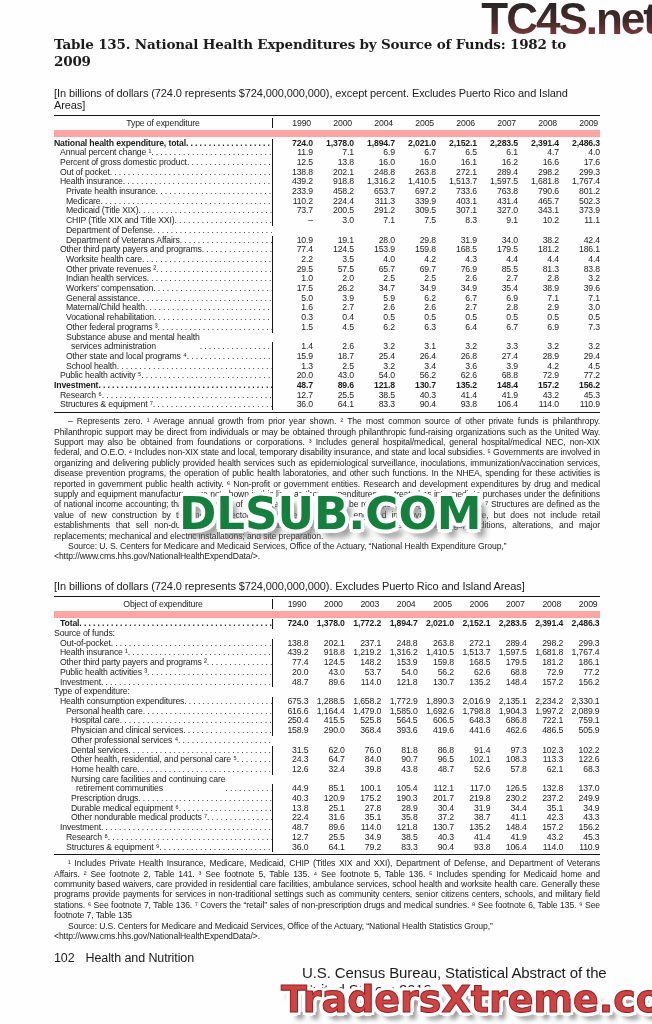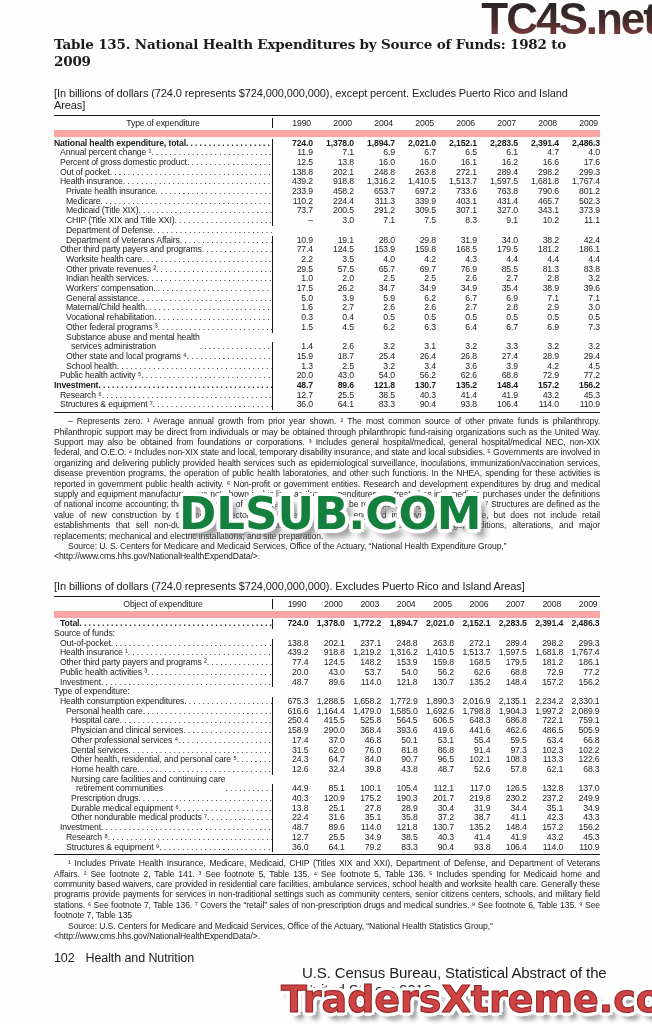--- a/index.html
+++ b/index.html
@@ -702,31 +702,20 @@
               <span class="t-val">462.6</span>
               <span class="t-val">486.5</span>
               <span class="t-val">505.9</span>
             </div>
           </div>
           <div class="t-row">
             <div class="t-left">
               <div class="t-label ind3">Other professional services ⁴</div>
               <span class="t-leader"> . . . . . . . . . . . . . . . . . . . . . . . . . . . . . . . . . . . . . . . . . . . . . . . . . . . . . . . . . . . . . . . . . . . . . . . . . . . . . . . . . . . . . . . . . .</span>
             </div>
-            <div class="t-right">
-              <span class="t-val">17.4</span>
-              <span class="t-val">37.0</span>
-              <span class="t-val">46.8</span>
-              <span class="t-val">50.1</span>
-              <span class="t-val">53.1</span>
-              <span class="t-val">55.4</span>
-              <span class="t-val">59.5</span>
-              <span class="t-val">63.4</span>
-              <span class="t-val">66.8</span>
-            </div>
           </div>
           <div class="t-row">
             <div class="t-left">
               <div class="t-label ind3">Dental services</div>
               <span class="t-leader"> . . . . . . . . . . . . . . . . . . . . . . . . . . . . . . . . . . . . . . . . . . . . . . . . . . . . . . . . . . . . . . . . . . . . . . . . . . . . . . . . . . . . . . . . . .</span>
             </div>
             <div class="t-right">
               <span class="t-val">31.5</span>
               <span class="t-val">62.0</span>
               <span class="t-val">76.0</span>

